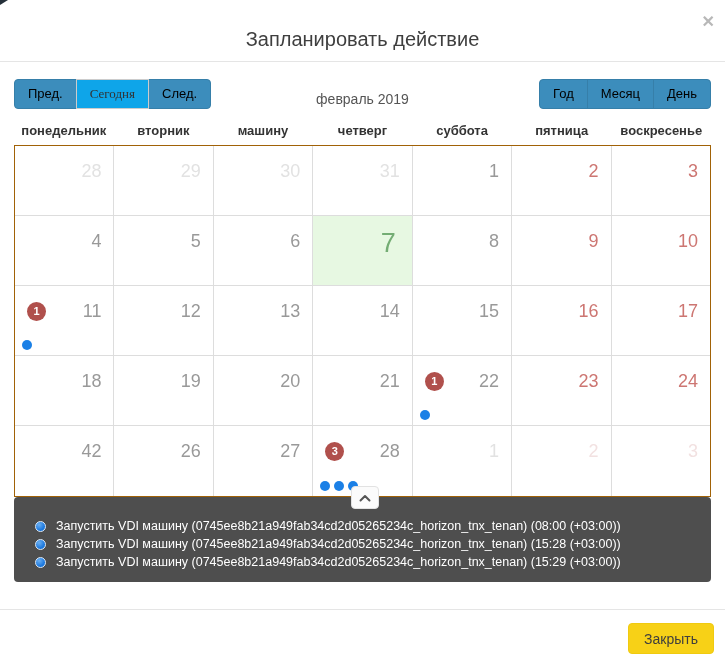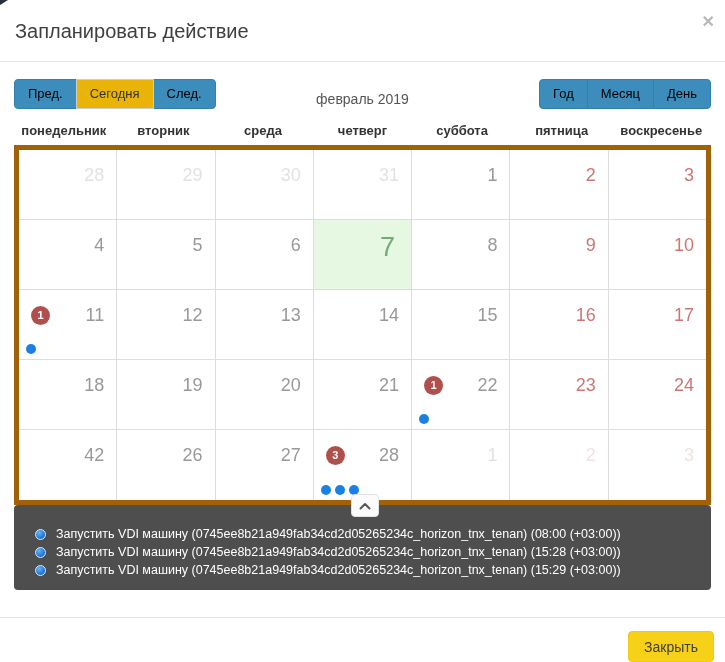--- a/index.html
+++ b/index.html
@@ -9,51 +9,51 @@
     background: #ffffff; color: #333; position: relative;
   }
   .corner-frag {
     position: absolute; top: 0; left: 0; width: 8px; height: 5px;
     background: #25303a; clip-path: polygon(0 0, 100% 0, 0 100%);
   }
   .modal { width: 725px; height: 662px; background: #fff; display: flex; flex-direction: column; }
 
   
   .modal-header { height: 62px; border-bottom: 1px solid #e5e5e5; padding: 0 15px; position: relative; flex: none; }
-  .modal-title { font-size: 20px; font-weight: normal; color: #3f3f3f; padding-top: 20px; }
+  .modal-title { font-size: 20px; font-weight: normal; color: #3f3f3f; padding-top: 28px; text-align: center; }
   .close-x {
     position: absolute; top: 14px; right: 10px; background: none; border: none;
     color: #b8b8b8; font-size: 16px; font-weight: bold; cursor: pointer; line-height: 1;
   }
 
   
   .modal-body { padding: 17px 14px 0 14px; flex: none; }
 
   
   .fc-toolbar { display: flex; justify-content: space-between; position: relative; height: 30px; margin-bottom: 6px; }
   .btn-group { display: flex; }
   .btn {
     height: 30px; padding: 0 13px; font-size: 13px; line-height: 28px;
     font-family: inherit; cursor: pointer; border: 1px solid #367fa9;
     background: #3c8dbc; color: #000000; margin-left: -1px; border-radius: 0;
   }
   .btn.first { border-top-left-radius: 4px; border-bottom-left-radius: 4px; margin-left: 0; }
   .btn.last  { border-top-right-radius: 4px; border-bottom-right-radius: 4px; }
-  .btn.white { background: #eab308; border-color: #ccc; color: #333; z-index: 1; }
+  .btn.white { background: #0ea5e9; border-color: #ccc; color: #333; z-index: 1; font-family: Liberation Serif, serif; }
   .month-label {
     position: absolute; left: 0; right: 0; top: 12px; text-align: center;
     font-size: 14px; color: #555;
   }
 
   
   .fc-weekdays { display: flex; }
   .fc-weekday { flex: 1; text-align: center; font-size: 13px; font-weight: bold; color: #333; padding: 8px 0 7px 0; }
 
   
-  .fc-grid { border: 5px solid #a16207; }
+  .fc-grid { border: 1px solid #a16207; }
   .fc-week { display: flex; height: 70px; border-bottom: 1px solid #ddd; }
   .fc-week:last-child { border-bottom: none; }
   .fc-day { flex: 1; position: relative; border-right: 1px solid #ddd; cursor: pointer; }
   .fc-day:last-child { border-right: none; }
   .daynum { position: absolute; top: 15px; right: 12px; font-size: 18px; color: #999; }
   .fc-day.weekend .daynum { color: #cd7672; }
   .fc-day.other .daynum { color: #e2e2e2; }
   .fc-day.other-weekend .daynum { color: #f2e1e1; }
   .fc-day.today { background: #e7f8e2; }
   .fc-day.today .daynum { color: #74ad74; font-size: 27px; top: 12px; right: 16px; }
@@ -113,21 +113,21 @@
       <div class="btn-group">
         <button class="btn first">Год</button>
         <button class="btn">Месяц</button>
         <button class="btn last">День</button>
       </div>
     </div>
 
     <div class="fc-weekdays">
         <div class="fc-weekday">понедельник</div>
         <div class="fc-weekday">вторник</div>
-        <div class="fc-weekday">среда</div>
+        <div class="fc-weekday">машину</div>
         <div class="fc-weekday">четверг</div>
         <div class="fc-weekday">суббота</div>
         <div class="fc-weekday">пятница</div>
         <div class="fc-weekday">воскресенье</div>
       </div>
 
     <div class="fc-grid">
         <div class="fc-week">
           <div class="fc-day other">
             <span class="daynum">28</span>

